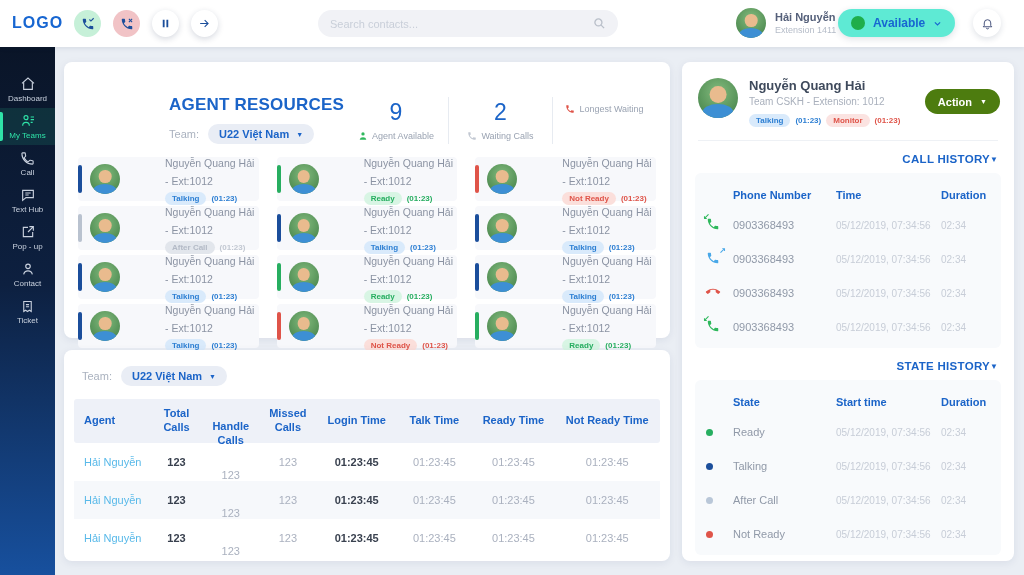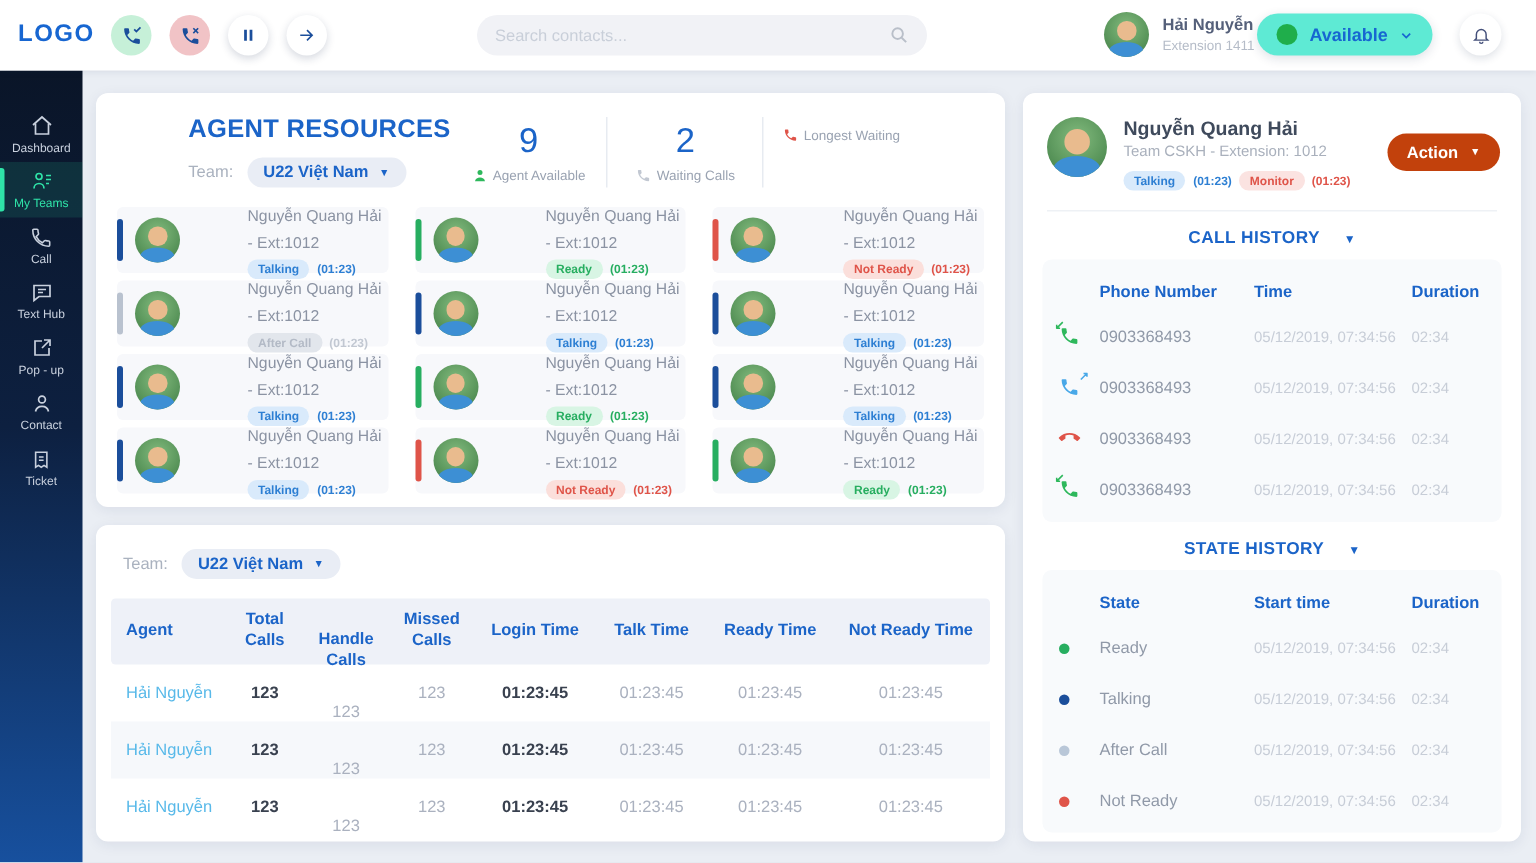--- a/index.html
+++ b/index.html
@@ -44,21 +44,21 @@
   .side-item.active::before { content:""; position:absolute; left:0; top:4px; bottom:4px; width:3px;
                               background:#2fe3a8; border-radius:0 2px 2px 0; }
 
   
   .card { position:absolute; background:#fff; border-radius:8px; box-shadow:0 2px 9px rgba(20,40,90,.08); }
   .res  { left:64px; top:62px;  width:606px; height:276px; }
   .perf { left:64px; top:350px; width:606px; height:211px; }
   .detail { left:682px; top:62px; width:332px; height:499px; }
 
   
-  .res-top { display:flex; justify-content:center; padding:14px 14px 0 18px; }
+  .res-top { display:flex; justify-content:flex-end; padding:14px 14px 0 18px;margin-top:19px; }
   .sec-big-title { font-size:17px; font-weight:bold; color:#1b64c8; letter-spacing:.2px; }
   .team-row { display:flex; align-items:center; gap:9px; margin-top:9px; }
   .team-label { font-size:11px; color:#aab2bf; }
   .team-pill { background:#e9edf5; border-radius:12px; padding:4px 11px; font-size:11px; font-weight:bold;
                color:#1b64c8; display:flex; align-items:center; gap:7px; cursor:pointer; border:0;
                font-family:"Liberation Sans",sans-serif; }
   .caret { font-size:7px; color:#1b64c8; }
   .stats { display:flex; margin-top:2px; }
   .stat { min-width:104px; text-align:center; padding:2px 12px 0; }
   .stat + .stat { border-left:1px solid #e7ebf1; }
@@ -116,26 +116,26 @@
   .profile { display:flex; padding:16px 16px 13px; position:relative; }
   .pinfo { margin-left:11px; }
   .pname { font-size:13px; color:#3f4a5c; font-weight:bold; }
   .psub { font-size:10px; color:#a9b0bc; margin-top:3px; }
   .pbadges { display:flex; align-items:center; gap:5px; margin-top:7px; }
   .pbadge { font-size:8px; font-weight:bold; padding:2px 7px; border-radius:8px; }
   .pbadge.talking { background:#d9eafb; color:#2d7fd3; }
   .pbadge.monitor { background:#fbe3e1; color:#df5449; }
   .ptime { font-size:8px; font-weight:bold; }
   .ptime.blue { color:#2d7fd3; } .ptime.red { color:#df5449; }
-  .action-btn { position:absolute; right:14px; top:27px; background:#c2410c; color:#fff; font-size:11px;
+  .action-btn { position:absolute; right:14px; top:27px; background:#4d7c0f; color:#fff; font-size:11px;
                 font-weight:bold; border:0; border-radius:13px; height:25px; padding:0 13px; display:flex;
                 align-items:center; gap:8px; cursor:pointer; font-family:"Liberation Sans",sans-serif; }
   .action-btn .caret { color:#fff; }
   .hr { border-top:1px solid #eef1f5; margin:0 16px; }
-  .sec-head { display:flex; justify-content:center; align-items:center; padding:12px 16px 8px;gap:16px; }
+  .sec-head { display:flex; justify-content:flex-end; align-items:center; padding:12px 16px 8px; }
   .sec-title { font-size:11.5px; font-weight:bold; color:#1b64c8; letter-spacing:.3px; }
   .sec-caret { color:#1b64c8; font-size:8px; cursor:pointer; }
   .htable { background:#f8fafc; margin:0 13px; border-radius:6px; padding:8px 8px 4px; }
   .hrow { display:flex; align-items:center; height:34px; }
   .hrow.head { height:27px; }
   .hc-icon { flex:0 0 30px; display:flex; align-items:center; padding-left:3px; }
   .hc-a { flex:0 0 103px; font-size:11px; color:#9099a8; }
   .hc-b { flex:1; font-size:10px; color:#c7cdd7; }
   .hc-c { flex:0 0 52px; font-size:10px; color:#c7cdd7; }
   .hrow.head .hc-a, .hrow.head .hc-b, .hrow.head .hc-c { color:#1b64c8; font-weight:bold; font-size:11px; }

